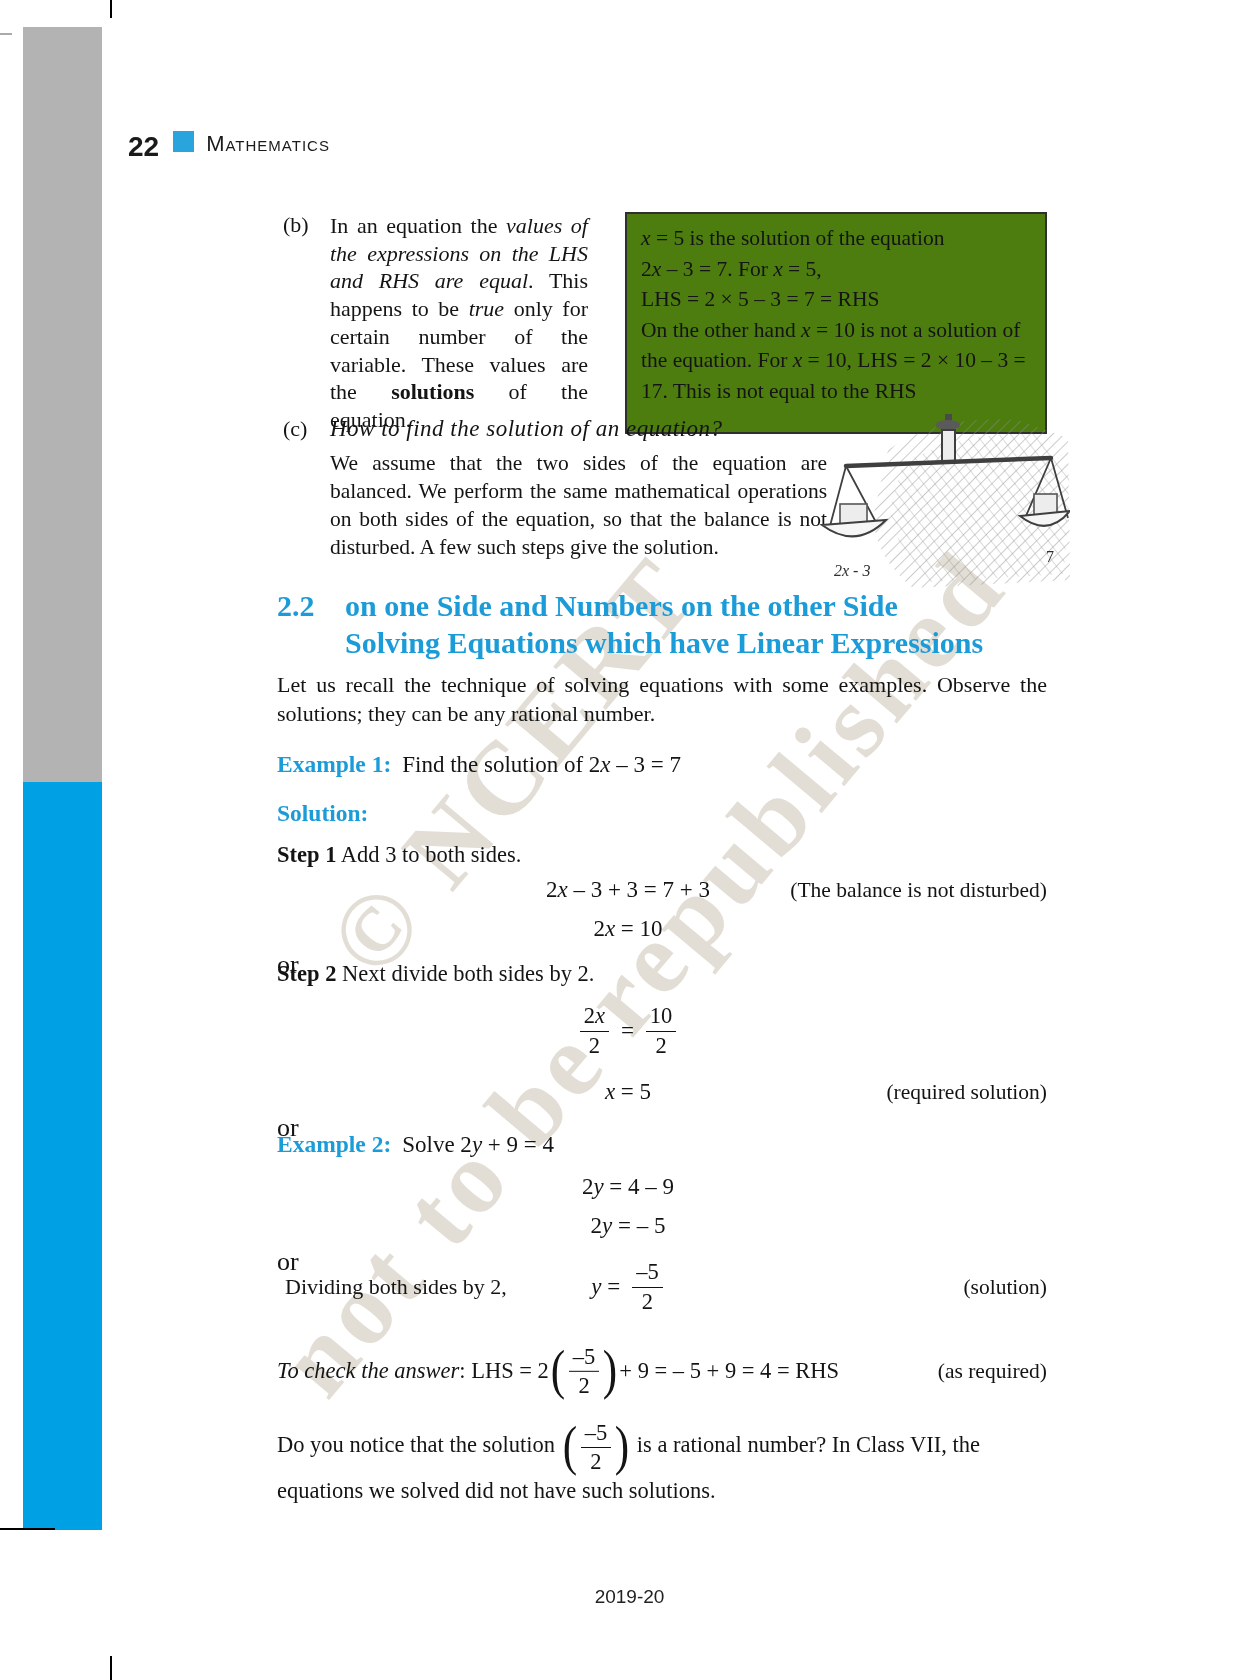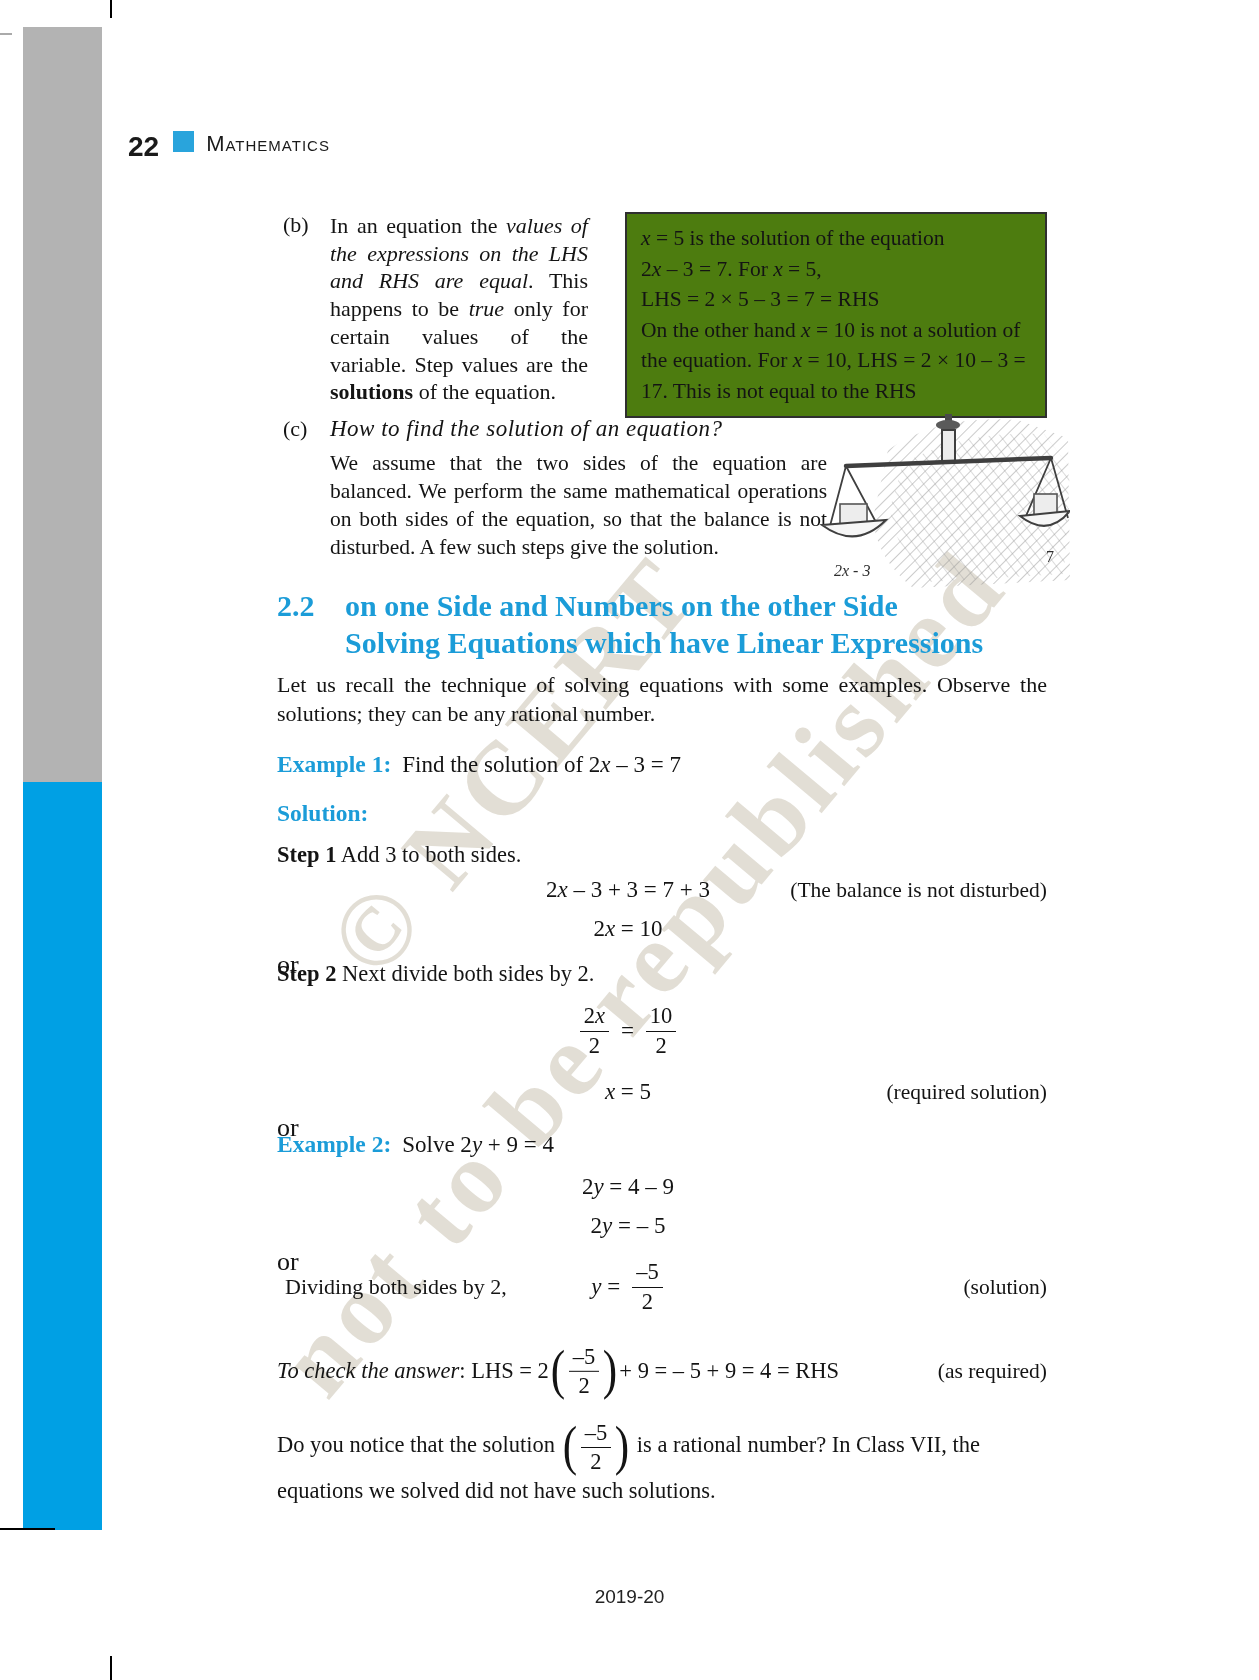--- a/index.html
+++ b/index.html
@@ -108,21 +108,21 @@
   <div class="crop crop-left-h2"></div>
 
   <div class="header">
     <span class="page-num">22</span>
     <span class="hdr-square"></span>
     <span class="subject">Mathematics</span>
   </div>
 
   <div class="row-b">
     <span class="b-label">(b)</span>
-    <span class="b-text"><span>In an equation the </span><span class="run-i">values of the expressions on the LHS and RHS are equal</span><span>. This happens to be </span><span class="run-i">true</span><span> only for certain values of the variable. Step values are the </span><span class="run-b">solutions</span><span> of the equation.</span></span>
+    <span class="b-text"><span>In an equation the </span><span class="run-i">values of the expressions on the LHS and RHS are equal</span><span>. This happens to be </span><span class="run-i">true</span><span> only for certain number of the variable. These values are the </span><span class="run-b">solutions</span><span> of the equation.</span></span>
     <div class="side-box">
       <span class="box-line"><span class="run-i">x</span><span> = 5 is the solution of the equation</span></span>
       <span class="box-line"><span>2</span><span class="run-i">x</span><span> – 3 = 7. For  </span><span class="run-i">x</span><span> = 5,</span></span>
       <span class="box-line"><span>LHS = 2 × 5 – 3 = 7 = RHS</span></span>
       <span class="box-line"><span>On the other hand </span><span class="run-i">x</span><span> = 10 is not a solution of the equation. For </span><span class="run-i">x</span><span> = 10,  LHS = 2 × 10 – 3 = 17. This is not equal to the RHS</span></span>
     </div>
   </div>
 
   <div class="row-c">
     <div class="c-head">

